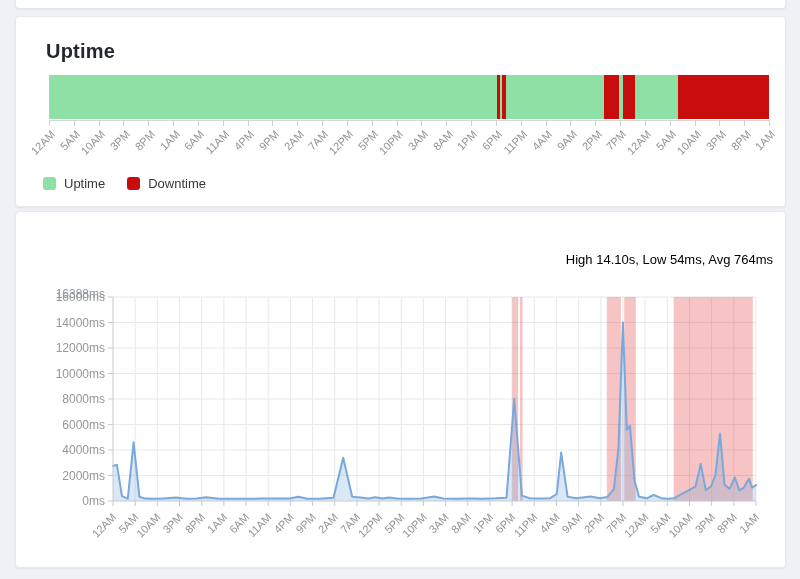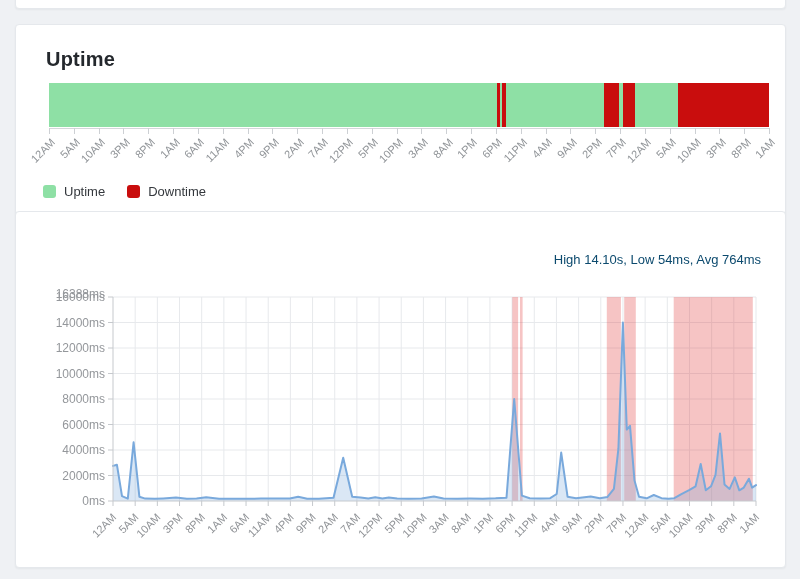--- a/index.html
+++ b/index.html
@@ -2,26 +2,26 @@
 <html><head>
 <meta charset="utf-8">
 <style>
   *{margin:0;padding:0;box-sizing:border-box}
   html,body{background:#eff1f4}
   #screen{position:relative;width:800px;height:579px;background:#eff1f4;overflow:hidden;
           font-family:"Liberation Sans",sans-serif;}
   .card{position:absolute;left:15px;width:771px;background:#ffffff;border:1px solid #e5e8ec;
         border-radius:4px;box-shadow:0 1px 2px rgba(20,30,45,.05)}
   #card-top{top:-21px;height:30px;border-radius:0 0 4px 4px}
-  #card-uptime{top:24px;height:191px}
+  #card-uptime{top:16px;height:191px}
   #card-response{top:211px;height:357px}
   .card h2{position:absolute;left:30px;font-size:20px;font-weight:700;color:#24282d;letter-spacing:.2px}
   #card-uptime h2{top:23px}
   #card-response h2{top:32px}
-  .stats{position:absolute;right:24px;top:40px;font-size:13px;color:#0c4a6e;white-space:nowrap}
+  .stats{position:absolute;right:12px;top:40px;font-size:13px;color:#000000;white-space:nowrap}
   
   .bar-wrap{position:absolute;left:33px;top:58px;width:720px;height:44px;overflow:hidden;background:#8ee0a5}
   .seg{position:absolute;top:0;height:100%}
   .u-axisline{position:absolute;left:33px;top:103px;width:720px;height:1px;background:#d4d7db}
   .u-ticks{position:absolute;left:33px;top:103px;width:720px;height:6px}
   .utick{position:absolute;top:0;width:1px;height:6px;background:#cdd0d4}
   .u-labels{position:absolute;left:33px;top:111px;width:720px;height:56px}
   .ulabel{position:absolute;top:0;font-size:11px;color:#8f9397;white-space:nowrap;
           transform-origin:100% 0;transform:rotate(-45deg)}
   .legend{position:absolute;left:27px;top:159px;display:flex;gap:22px;align-items:center}

